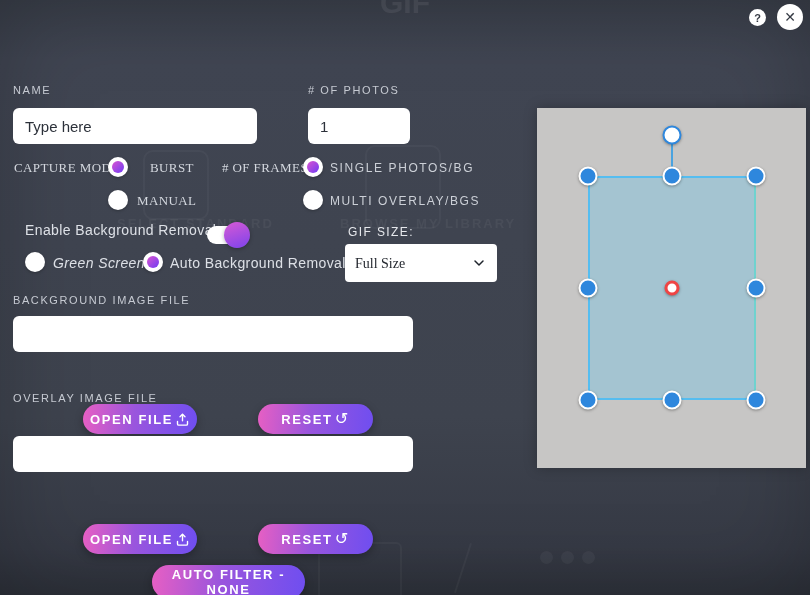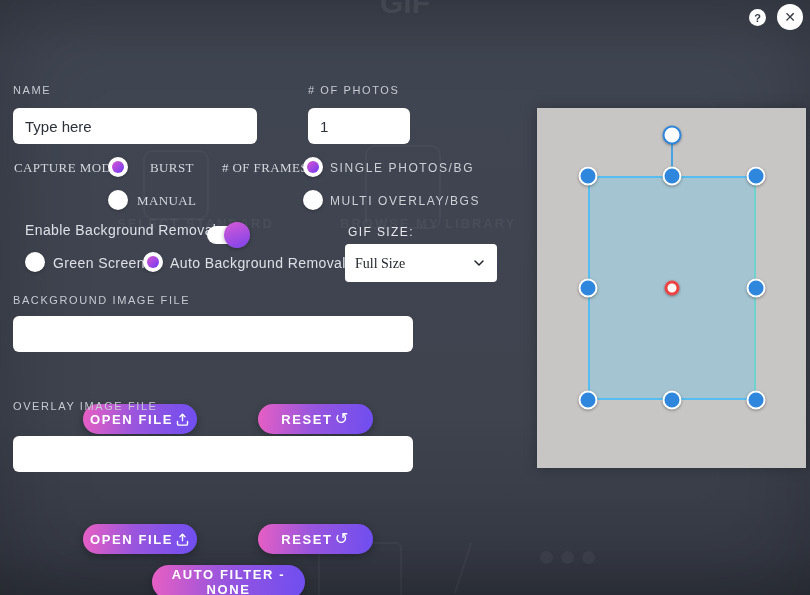--- a/index.html
+++ b/index.html
@@ -97,21 +97,21 @@
     </div>
   <div class="abs opt-sans" style="left:330px;top:161px;">SINGLE PHOTOS/BG</div>
   <div class="abs radio" style="left:303px;top:190px;"></div>
   <div class="abs opt-sans" style="left:330px;top:194px;">MULTI OVERLAY/BGS</div>
 
   <div class="abs soft" style="left:25px;top:222px;">Enable Background Removal</div>
   <div class="abs toggle-track" style="left:207px;top:226px;">
     <span class="toggle-knob"></span>
   </div>
   <div class="abs radio" style="left:25px;top:252px;"></div>
-  <div class="abs soft" style="left:53px;top:255px;">Green Screen</div>
+  <div class="abs soft" style="left:53px;top:255px;font-style:italic;">Green Screen</div>
   <div class="abs radio selected" style="left:143px;top:252px;">
       <span class="dot"></span>
     </div>
   <div class="abs soft" style="left:170px;top:255px;">Auto Background Removal</div>
 
   <div class="abs lbl-bright" style="left:348px;top:225px;">GIF SIZE:</div>
   <select class="abs gif-select" style="left:345px;top:244px;">
     <option>Full Size</option>
   </select>
   <svg class="abs chev" style="left:472px;top:257px;" width="14" height="12" viewBox="0 0 24 24">
@@ -128,21 +128,21 @@
           <path d="M8 7.5 12 3.5 16 7.5"></path>
           <path d="M4 15v4a2 2 0 0 0 2 2h12a2 2 0 0 0 2-2v-4"></path>
       </g>
     </svg>
   </button>
   <button class="abs pill" style="left:258px;top:366px;width:115px;height:30px;">
     <span>RESET</span>
     <span class="uglyph">↺</span>
   </button>
 
-  <div class="abs lbl" style="left:13px;top:400px;text-align:right;">OVERLAY IMAGE FILE</div>
+  <div class="abs lbl" style="left:13px;top:392px;text-align:right;">OVERLAY IMAGE FILE</div>
   <input class="abs tinput" style="left: 13px; top: 436px; width: 400px; height: 36px;" value="">
   <button class="abs pill" style="left:83px;top:486px;width:114px;height:30px;">
     <span>OPEN FILE</span>
     <svg width="15" height="15" viewBox="0 0 24 24">
       <g fill="none" stroke="#fff" stroke-width="2.2" stroke-linecap="round" stroke-linejoin="round">
         <path d="M12 14V4"></path>
           <path d="M8 7.5 12 3.5 16 7.5"></path>
           <path d="M4 15v4a2 2 0 0 0 2 2h12a2 2 0 0 0 2-2v-4"></path>
       </g>
     </svg>

